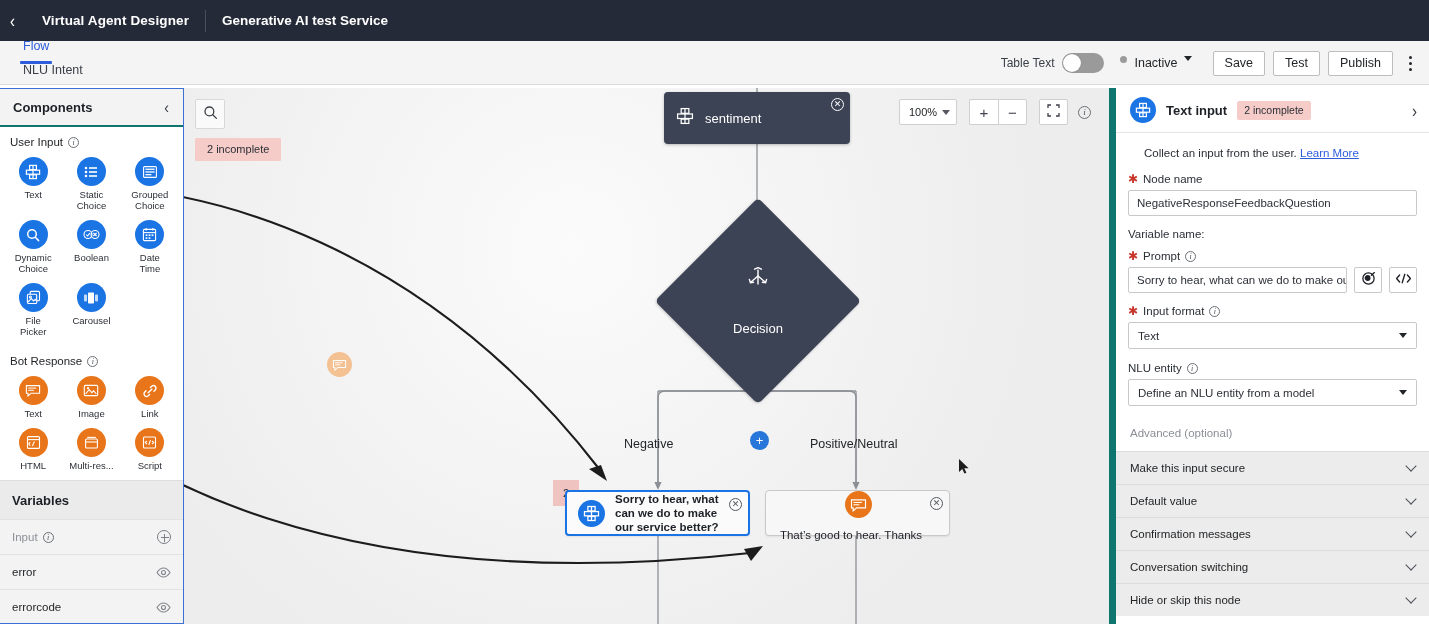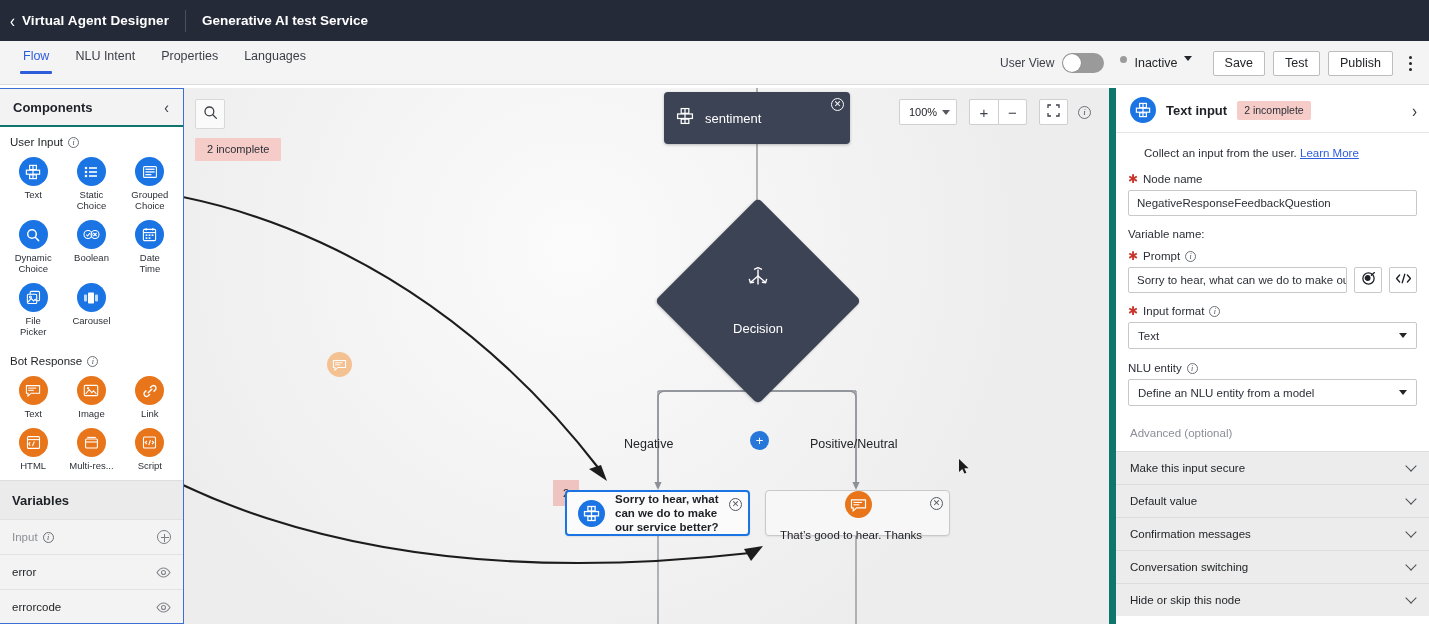--- a/index.html
+++ b/index.html
@@ -17,34 +17,34 @@
   .topbar {
     position: absolute; left:0; top:0; width:1429px; height:41px;
     background:#252a38; color:#fff;
     display:flex; align-items:center; padding-left:10px; gap:0;
   }
   .back-chevron {
     font-size:15px; line-height:1; color:#fff; margin-right:7px;
     display:inline-block; transform: scaleY(1.25);
   }
   .topbar-app {
-    font-size:13.5px; font-weight:700; letter-spacing:.1px; color:#ffffff;
+    font-size:13.5px; font-weight:700; letter-spacing:.1px; color:#ffffff;margin-left:20px;
   }
   .topbar-sep {
     width:1px; height:22px; background:#4a4f5e; margin:0 16px;
   }
   .topbar-title { font-size:13.5px; font-weight:700; color:#ffffff; }
 
   
   .tabbar {
     position:absolute; left:0; top:41px; width:1429px; height:44px;
     background:#f4f4f4; border-bottom:1px solid #dcdcdc;
     display:flex; align-items:flex-end;
   }
-  .tabs { display:flex; align-items:center; height:44px; padding-left:10px; }
+  .tabs { display:flex; align-items:flex-start; height:44px; padding-left:10px;flex-direction:column; }
   .tab {
     font-size:12.5px; color:#3b3f47; padding:0 13px 11px 13px;
     line-height:1; cursor:pointer; position:relative;
   }
   .tab.active { color:#2e5ddc; font-weight:400; }
   .tab.active:after {
     content:""; position:absolute; left:10px; right:10px; bottom:0;
     height:3px; background:#2e5ddc; border-radius:1px;
   }
   .toolbar {
@@ -314,21 +314,21 @@
   <div class="tabbar">
     <div class="tabs">
       <div class="tab active">Flow</div>
       <div class="tab">NLU Intent</div>
       <div class="tab">Properties</div>
       <div class="tab">Languages</div>
     </div>
   </div>
 
   <div class="toolbar">
-    <span class="tv-label">User View</span>
+    <span class="tv-label">Table Text</span>
     <div class="toggle">
         <span class="knob"></span>
       </div>
     <div class="status-wrap">
       <span class="status-dot"></span>
       <span class="status-text">Inactive</span>
       <span class="caret-down"></span>
     </div>
     <div class="btn">Save</div>
     <div class="btn">Test</div>

